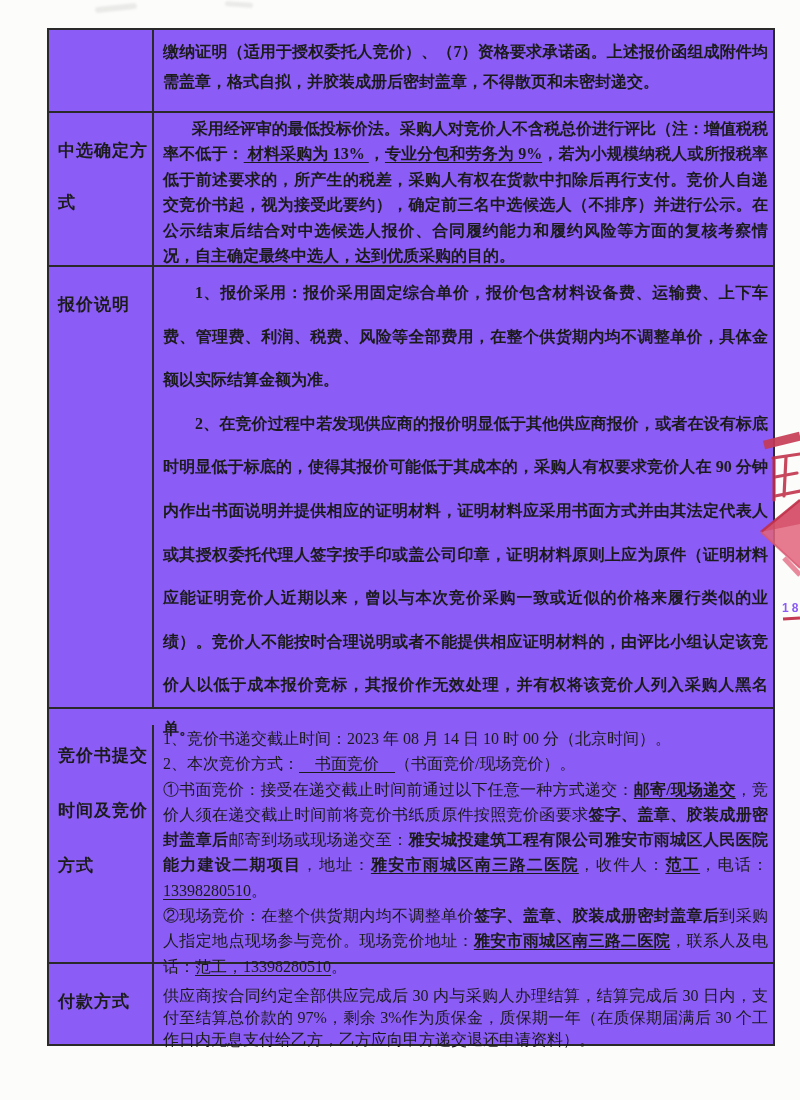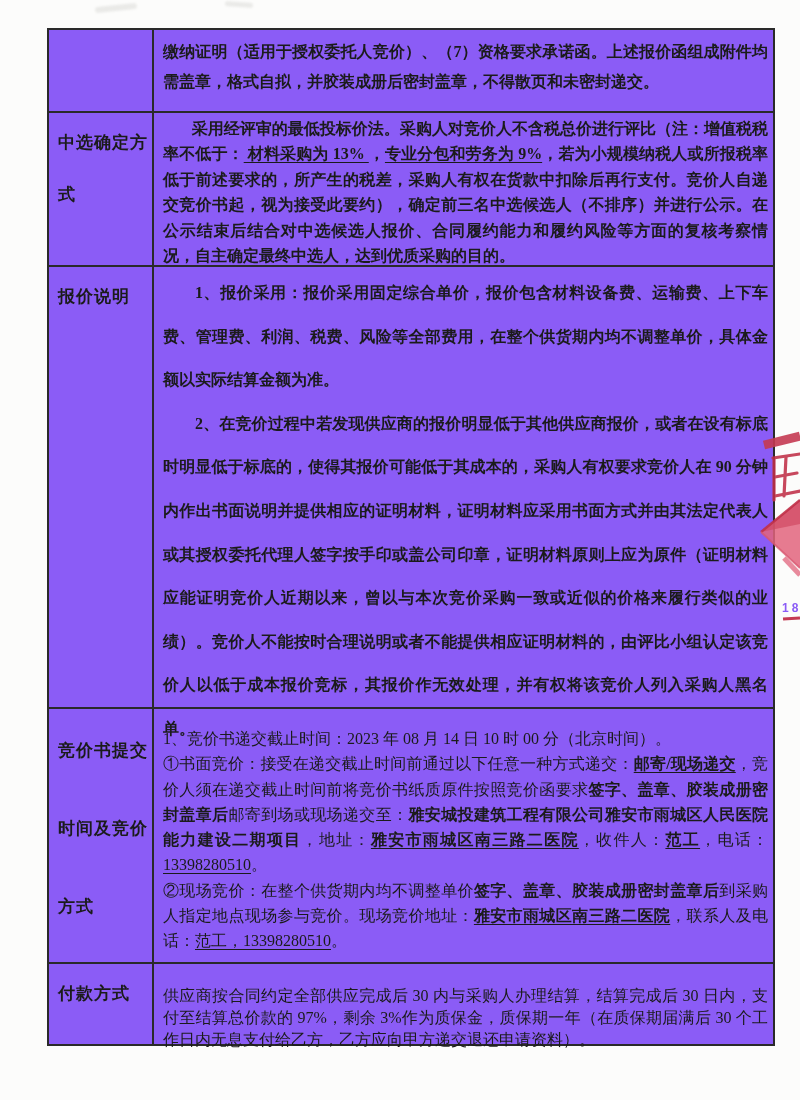--- a/index.html
+++ b/index.html
@@ -24,25 +24,25 @@
   .row:last-child{border-bottom:none;}
   .row-0{height:83px}
   .row-1{height:154px}
   .row-2{height:442px}
   .row-3{height:255px}
   .row-4{height:80px}
   .label-cell{
     width:105px;flex:0 0 105px;box-sizing:border-box;
     border-right:2px solid #2a2a2a;
     font-size:17px;font-weight:bold;
-    padding:4px 4px 0 9px;
+    padding:12px 4px 0 9px;
     line-height:52px;
     letter-spacing:1px;
   }
-  .row-3 .label-cell{line-height:78px;padding-top:3px;}
+  .row-3 .label-cell{line-height:55px;padding-top:3px;margin-top:16px;}
   .content-cell{
     flex:1;box-sizing:border-box;
     font-size:16px;
     padding:0 5px 0 9px;
     text-align:justify;
   }
   .content-cell p{margin:0;}
   .b{font-weight:bold;}
   .u{text-decoration:underline;text-underline-offset:3px;}
   
@@ -88,20 +88,21 @@
       <div class="label-cell">报价说明</div>
       <div class="content-cell">
         <p><span>1、报价采用：报价采用固定综合单价，报价包含材料设备费、运输费、上下车费、管理费、利润、税费、风险等全部费用，在整个供货期内均不调整单价，具体金额以实际结算金额为准。</span></p>
         <p><span>2、在竞价过程中若发现供应商的报价明显低于其他供应商报价，或者在设有标底时明显低于标底的，使得其报价可能低于其成本的，采购人有权要求竞价人在 90 分钟内作出书面说明并提供相应的证明材料，证明材料应采用书面方式并由其法定代表人或其授权委托代理人签字按手印或盖公司印章，证明材料原则上应为原件（证明材料应能证明竞价人近期以来，曾以与本次竞价采购一致或近似的价格来履行类似的业绩）。竞价人不能按时合理说明或者不能提供相应证明材料的，由评比小组认定该竞价人以低于成本报价竞标，其报价作无效处理，并有权将该竞价人列入采购人黑名单。</span></p>
       </div>
     </div>
     <div class="row row-3">
       <div class="label-cell">竞价书提交时间及竞价方式</div>
       <div class="content-cell">
         <p><span>1、竞价书递交截止时间：2023 年 08 月 14 日 10 时 00 分（北京时间）。</span></p>
+        <p><span>2、本次竞价方式：</span><span class="u">　书面竞价　</span><span>（书面竞价/现场竞价）。</span></p>
         <p><span>①书面竞价：接受在递交截止时间前通过以下任意一种方式递交：</span><span class="b u">邮寄/现场递交</span><span>，竞价人须在递交截止时间前将竞价书纸质原件按照竞价函要求</span><span class="b">签字、盖章、胶装成册密封盖章后</span><span>邮寄到场或现场递交至：</span><span class="b">雅安城投建筑工程有限公司雅安市雨城区人民医院能力建设二期项目</span><span>，地址：</span><span class="b u">雅安市雨城区南三路二医院</span><span>，收件人：</span><span class="b u">范工</span><span>，电话：</span><span class="u">13398280510</span><span>。</span></p>
         <p><span>②现场竞价：在整个供货期内均不调整单价</span><span class="b">签字、盖章、胶装成册密封盖章后</span><span>到采购人指定地点现场参与竞价。现场竞价地址：</span><span class="b u">雅安市雨城区南三路二医院</span><span>，联系人及电话：</span><span class="u">范工，13398280510</span><span>。</span></p>
       </div>
     </div>
     <div class="row row-4">
       <div class="label-cell">付款方式</div>
       <div class="content-cell">
         <p><span>供应商按合同约定全部供应完成后 30 内与采购人办理结算，结算完成后 30 日内，支付至结算总价款的 97%，剩余 3%作为质保金，质保期一年（在质保期届满后 30 个工作日内无息支付给乙方，乙方应向甲方递交退还申请资料）。</span></p>
       </div>
     </div>

